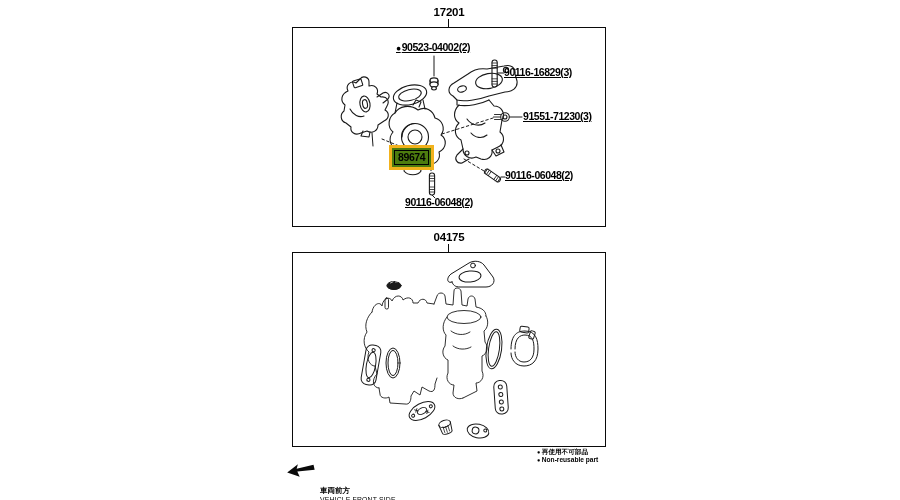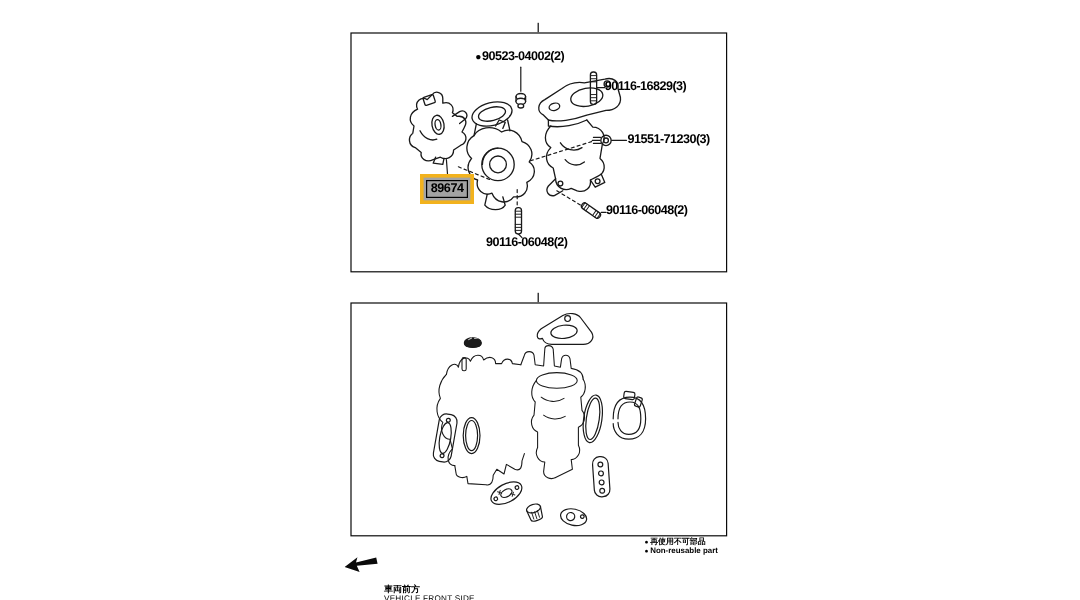--- a/index.html
+++ b/index.html
@@ -4,37 +4,38 @@
 <style>
   html,body{margin:0;padding:0;}
   .canvas{position:relative;width:900px;height:500px;background:#ffffff;overflow:hidden;
           font-family:"Liberation Sans",sans-serif;color:#000;}
   .pbox{position:absolute;border:1.6px solid #0a0a0a;background:#fff;box-sizing:border-box;}
   .pbox svg{position:absolute;left:0;top:0;}
   .fig-title{position:absolute;text-align:center;font:700 11.5px/14px "Liberation Sans",sans-serif;
              letter-spacing:-0.2px;}
   .tick{position:absolute;width:1.4px;background:#0a0a0a;}
   .plabel{position:absolute;font:700 10.5px/12px "Liberation Sans",sans-serif;
-          letter-spacing:-0.45px;white-space:nowrap;cursor:pointer;}
+          letter-spacing:-0.45px;white-space:nowrap;cursor:pointer;text-decoration:underline;}
   .plabel .dot{font-size:8.5px;margin-right:1px;}
-  .hl{position:absolute;border:3px solid #F2B21D;background:#a3a3a3;padding:2px;cursor:pointer;}
+  .hl{position:absolute;border:3px solid #F2B21D;background:#4d7c0f;padding:2px;cursor:pointer;margin-left:39px;}
   .hl-inner{display:block;border:1.3px solid #000;padding:0 3px;
             font:700 10.5px/13px "Liberation Sans",sans-serif;letter-spacing:-0.4px;}
   .front{position:absolute;left:320px;top:459px;margin-top:28px;}
   .front-ja{font:700 7.5px/8px "Liberation Sans",sans-serif;}
   .front-en{font:400 6.8px/9px "Liberation Sans",sans-serif;letter-spacing:0.2px;}
   .legend{position:absolute;left:537px;top:448px;}
   .legend-line{font:700 6.6px/8px "Liberation Sans",sans-serif;white-space:nowrap;}
   .legend-line .ldot{font-size:5.5px;margin-right:1.5px;}
 </style>
 </head>
 <body>
 
 <div class="canvas">
 
+  <div class="fig-title" style="left:292px;top:5px;width:314px">17201</div>
   <div class="tick" style="left:448px;top:19px;height:8px"></div>
 
   <div class="pbox" style="left:292px;top:27px;width:314px;height:200px">
     <svg width="311" height="197" viewBox="292 27 311 197" fill="none" stroke="#1a1a1a" stroke-width="1.1" stroke-linecap="round" stroke-linejoin="round">
 
       <g stroke-width="1">
         <line x1="433" y1="55" x2="433" y2="75"></line>
         <line x1="496.5" y1="72" x2="503" y2="72"></line>
         <line x1="441" y1="133" x2="492" y2="117" stroke-dasharray="2.5,2.6"></line>
         <line x1="508.5" y1="116" x2="521" y2="116"></line>
@@ -119,20 +120,21 @@
   <div class="plabel" style="left:523px;top:110px"><span>91551-71230(3)</span></div>
 
   <div class="hl" style="left:350px;top:145px">
     <span class="hl-inner">89674</span>
   </div>
 
   <div class="plabel" style="left:505px;top:169px"><span>90116-06048(2)</span></div>
 
   <div class="plabel" style="left:405px;top:196px"><span>90116-06048(2)</span></div>
 
+  <div class="fig-title" style="left:292px;top:230px;width:314px">04175</div>
   <div class="tick" style="left:448px;top:244px;height:8px"></div>
 
   <div class="pbox" style="left:292px;top:252px;width:314px;height:195px">
     <svg width="311" height="192" viewBox="292 252 311 192" fill="none" stroke="#1a1a1a" stroke-width="1" stroke-linecap="round" stroke-linejoin="round">
 
       <g>
         <path d="M451,281 C446,283 445,277 450,273 L468,262 C473,259 480,260 483,264 L492,276 C495,281 491,286 485,286 L459,286 C454,286 452,284 451,281 Z"></path>
         <ellipse cx="469" cy="275.5" rx="11" ry="5.5" transform="rotate(-6 469 275.5)"></ellipse>
         <circle cx="472" cy="264.5" r="2.4"></circle>
       </g>

